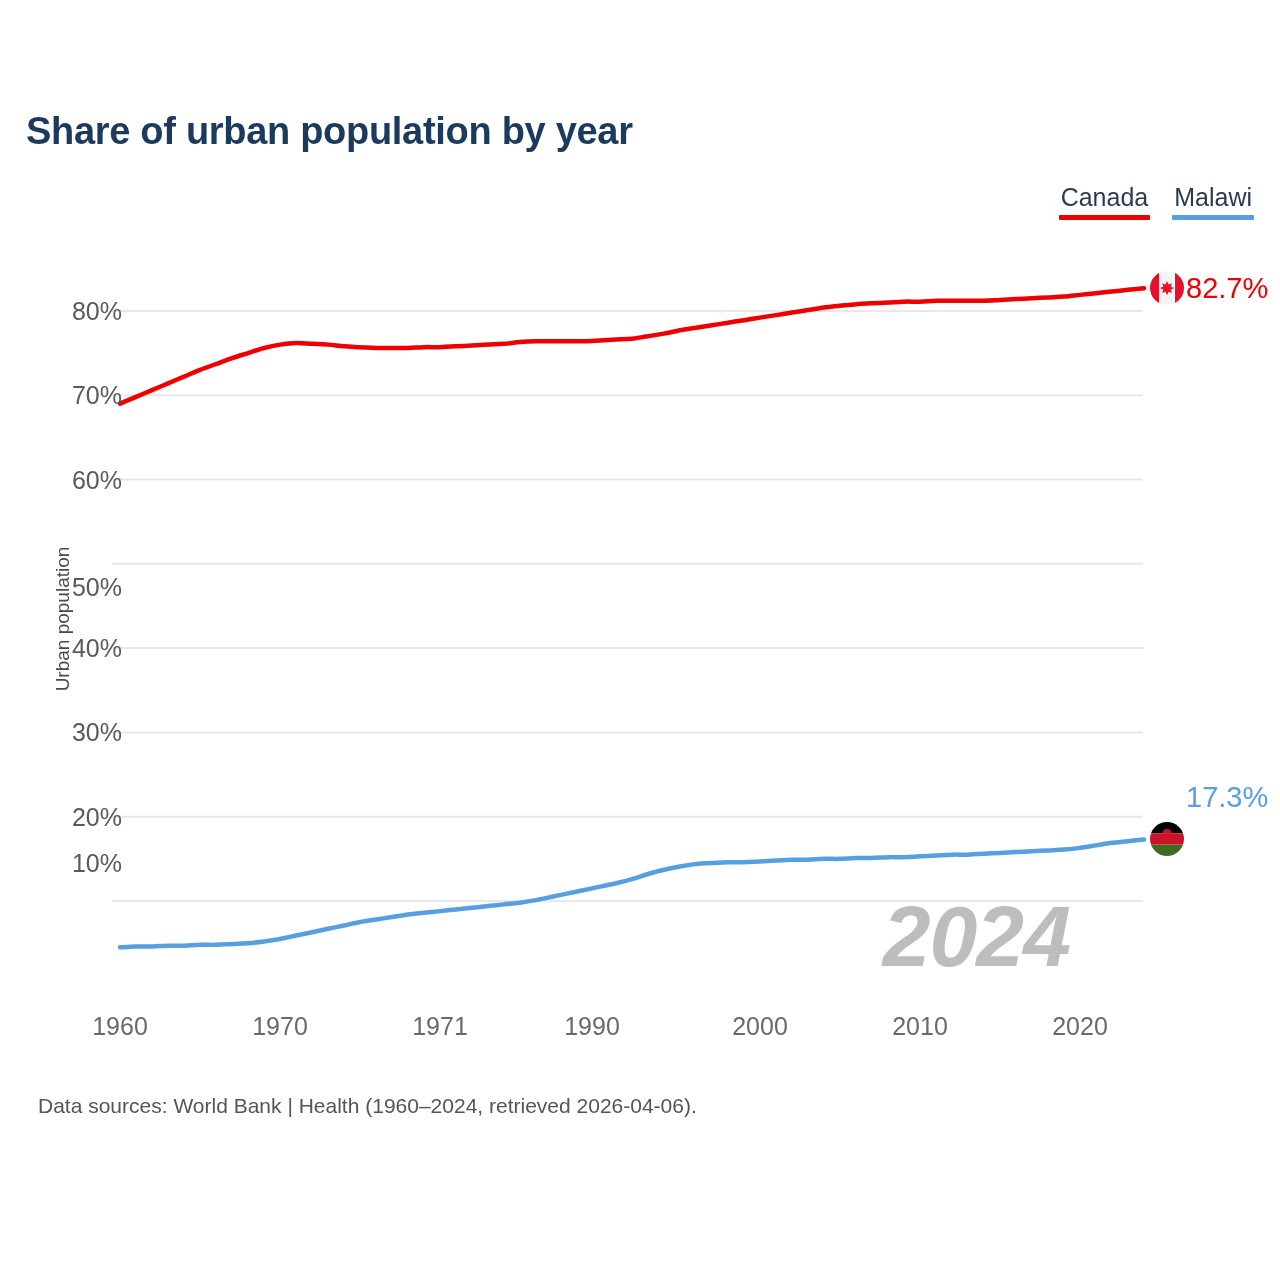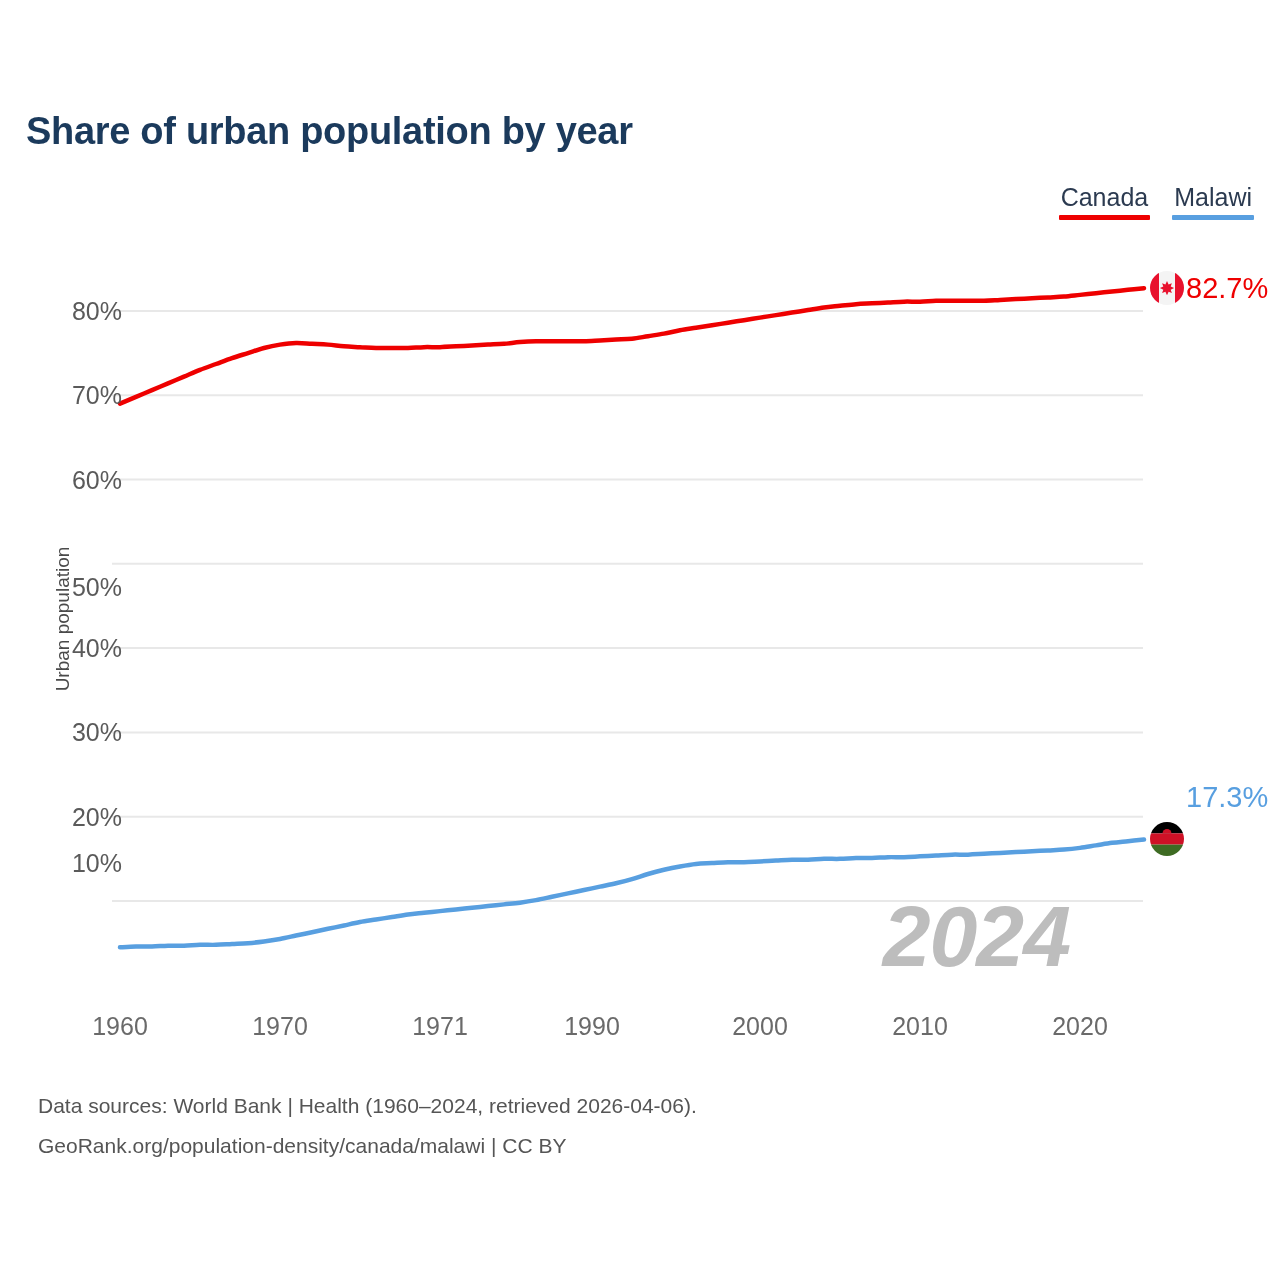--- a/index.html
+++ b/index.html
@@ -191,16 +191,15 @@
             <rect x="0" y="11.4" width="34" height="11.2" fill="#ce1126"></rect>
             <rect x="0" y="22.6" width="34" height="11.4" fill="#3e6b23"></rect>
             <path d="M12.5 11.4 a4.5 4.5 0 0 1 9 0 z" fill="#ce1126"></path>
           </svg></div>
         <div class="end-value" style="left: 1186px; top: 797px; color: rgb(88, 159, 224);">17.3%</div>
       </div>
   </div>
 
   <div class="footer">
     <div>Data sources: World Bank | Health (1960–2024, retrieved 2026-04-06).</div>
-    <div>GeoRank.org/population-density/canada/malawi | CC BY</div>
   </div>
 
 </div>
 
 </body></html>

